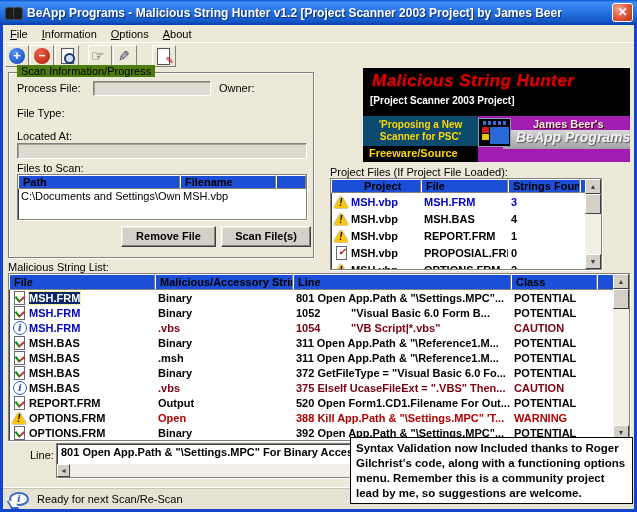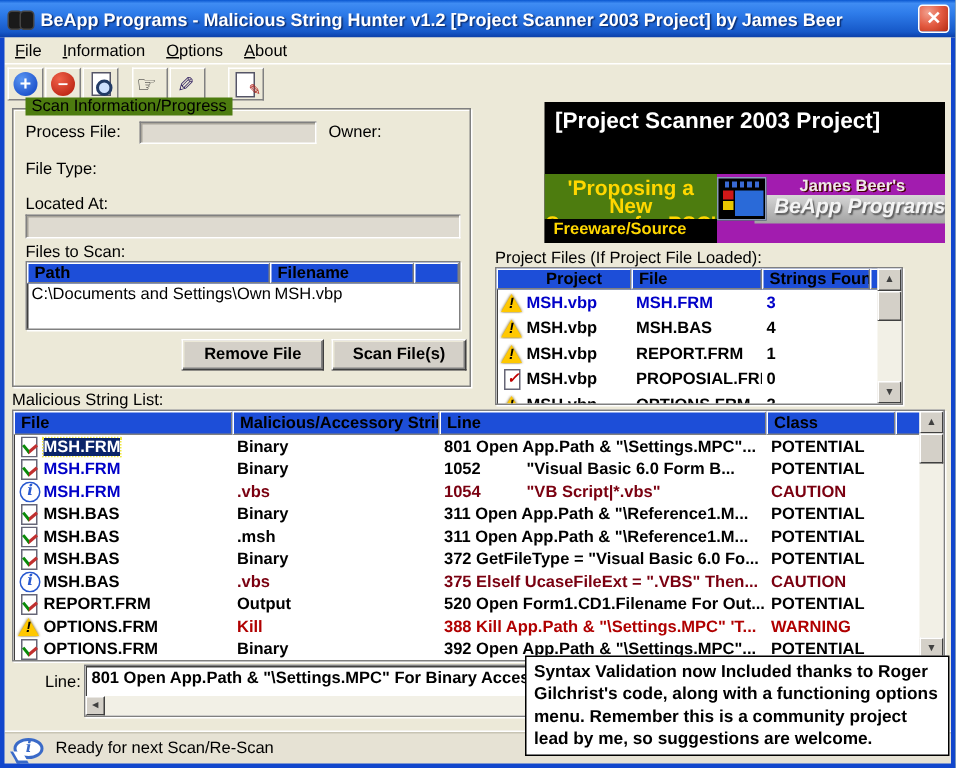--- a/index.html
+++ b/index.html
@@ -73,24 +73,24 @@
   .data-row .cell { overflow:hidden; padding:0 3px; }
 
   .btn { position:absolute; height:21px; background:#D4D0C8; border:1px solid;
     border-color:#fff #404040 #404040 #fff; box-shadow:inset -1px -1px 0 #808080, inset 1px 1px 0 #ECE9D8;
     font-weight:bold; font-size:11px; text-align:center; line-height:19px; cursor:pointer; }
 
   
   .banner { position:absolute; left:363px; top:68px; width:267px; height:94px; background:#000; overflow:hidden; }
   .banner-title { color:#DD0000; font-weight:bold; font-style:italic; font-size:17px;
     padding:3px 0 0 9px; text-shadow:1px 1px 0 #550000; letter-spacing:0.5px; }
-  .banner-sub { color:#fff; font-weight:bold; font-size:15px; padding:4px 0 0 7px; }
+  .banner-sub { color:#fff; font-weight:bold; font-size:10px; padding:4px 0 0 7px; }
   .banner-row3 { position:absolute; left:0; top:48px; width:267px; height:46px; }
-  .slogan-box { position:absolute; left:0; top:0; width:115px; height:30px; background:#4d7c0f;
-    color:#FFD700; font-weight:bold; font-size:14px; text-align:center; padding-top:3px; line-height:12px; }
+  .slogan-box { position:absolute; left:0; top:0; width:115px; height:30px; background:#0c4a6e;
+    color:#FFD700; font-weight:bold; font-size:10px; text-align:center; padding-top:3px; line-height:12px; }
   .freeware-box { position:absolute; left:0; top:30px; width:115px; height:16px; background:#000;
     color:#FFD700; font-weight:bold; font-size:11px; padding:1px 0 0 6px; }
   .right-maroon { position:absolute; left:115px; top:0; width:152px; height:46px; background:#a21caf; }
   .author { position:absolute; left:55px; top:2px; color:#F0E8E8; font-weight:bold; font-size:11px;
     text-shadow:1px 1px 0 #400000; white-space:nowrap; }
   .gray-band { position:absolute; left:25px; top:14px; width:127px; height:19px;
     background:linear-gradient(180deg,#D6D6D6,#A2A2A2); z-index:1; }
   .brand-text { position:absolute; left:38px; top:13px; z-index:3; color:#F4F4F4; font-weight:bold;
     font-style:italic; font-size:14px; text-shadow:1px 1px 1px #5A5A5A; white-space:nowrap; }
   .beapp-logo { position:absolute; left:0; top:2px; width:33px; height:29px; background:#000;
@@ -236,20 +236,21 @@
             <span class="cell" style="width:96px">MSH.vbp</span>
           </div>
         </div>
     </div>
 
     <span class="btn" style="left:112px;top:153px;width:95px">Remove File</span>
     <span class="btn" style="left:212px;top:153px;width:90px">Scan File(s)</span>
   </div>
 
   <div class="banner">
+    <div class="banner-title">Malicious String Hunter</div>
     <div class="banner-sub">[Project Scanner 2003 Project]</div>
     <div class="banner-row3">
       <div class="slogan-box">
         <div>'Proposing a New</div>
         <div>Scanner for PSC'</div>
       </div>
       <div class="freeware-box">Freeware/Source</div>
       <div class="right-maroon">
         <span class="author">James Beer's</span>
         <span class="gray-band"></span>
@@ -388,21 +389,21 @@
 
         <div class="msl-row">
           <span class="cell c1"><i class="ic doc"></i><span class="fname">REPORT.FRM</span></span>
           <span class="cell c2">Output</span>
           <span class="cell c3">520 Open Form1.CD1.Filename For Out...</span>
           <span class="cell c4">POTENTIAL</span>
         </div>
 
         <div class="msl-row warning">
           <span class="cell c1"><i class="ic warn"></i><span class="fname">OPTIONS.FRM</span></span>
-          <span class="cell c2">Kill</span>
+          <span class="cell c2">Open</span>
           <span class="cell c3">388 Kill App.Path &amp; "\Settings.MPC" 'T...</span>
           <span class="cell c4">WARNING</span>
         </div>
 
         <div class="msl-row">
           <span class="cell c1"><i class="ic doc"></i><span class="fname">OPTIONS.FRM</span></span>
           <span class="cell c2">Binary</span>
           <span class="cell c3">392 Open App.Path &amp; "\Settings.MPC"...</span>
           <span class="cell c4">POTENTIAL</span>
         </div>

